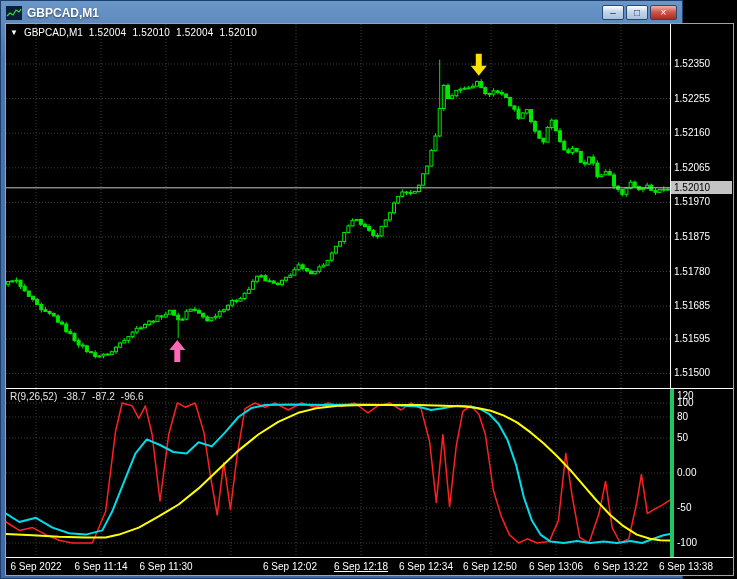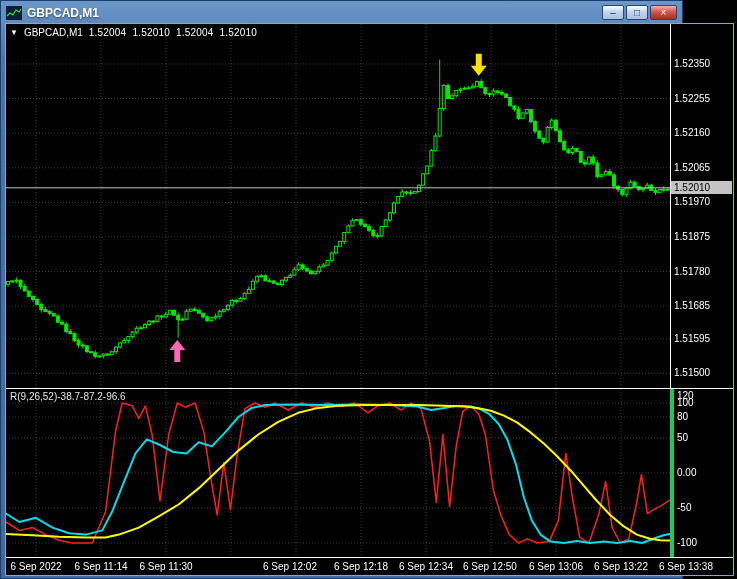--- a/index.html
+++ b/index.html
@@ -33,21 +33,21 @@
   .ind-plot { position:absolute; left:0; top:365px; width:664px; height:168px; }
   .time-axis { position:absolute; left:0; top:533px; width:727px; height:18px;
                border-top:1px solid #fff; }
   .tlabel { position:absolute; top:3px; width:80px; text-align:center; color:#fff;
             font-size:10px; white-space:nowrap; }
   .ohlc-header { position:absolute; left:4px; top:3px; color:#fff; font-size:10px;
                  display:flex; gap:6px; align-items:center; }
   .ohlc-header .tri { font-size:8px; }
   .ohlc-header .val { letter-spacing:.2px;text-align:right; }
   .ind-header { position:absolute; left:4px; top:2px; color:#e6e6e6; font-size:10px;
-                display:flex; }
+                display:flex; gap:6px; }
 </style>
 </head>
 <body>
 
 <div class="window">
   <div class="titlebar">
     <svg class="titlebar-icon" viewBox="0 0 16 14">
       <rect width="16" height="14" fill="#0b1e38"></rect>
       <polyline points="1,10 4,7 7,9 10,4 13,6 15,3" stroke="#2ee52e" stroke-width="1.2" fill="none"></polyline>
     </svg>
@@ -477,21 +477,21 @@
         <div class="plabel" style="top: 113px;">-50</div>
         <div class="plabel" style="top: 148px;">-100</div>
       </div>
 
     <div class="time-axis" id="time-axis">
         <div class="tlabel" style="left: -10px;">6 Sep 2022</div>
         <div class="tlabel" style="left: 55px;">6 Sep 11:14</div>
         <div class="tlabel" style="left: 120px;">6 Sep 11:30</div>
         <div class="tlabel" style="left: 171px; margin-top: 44px;">6 Sep 11:46</div>
         <div class="tlabel" style="left: 244px;">6 Sep 12:02</div>
-        <div class="tlabel" style="left: 315px;">6 Sep 12:18</div>
+        <div class="tlabel" style="left: 315px; text-decoration: underline;">6 Sep 12:18</div>
         <div class="tlabel" style="left: 380px;">6 Sep 12:34</div>
         <div class="tlabel" style="left: 425px; padding-left: 32px;">6 Sep 12:50</div>
         <div class="tlabel" style="left: 510px;">6 Sep 13:06</div>
         <div class="tlabel" style="left: 575px;">6 Sep 13:22</div>
         <div class="tlabel" style="left: 640px;">6 Sep 13:38</div>
       </div>
   </div>
 </div>
 
 </body></html>

